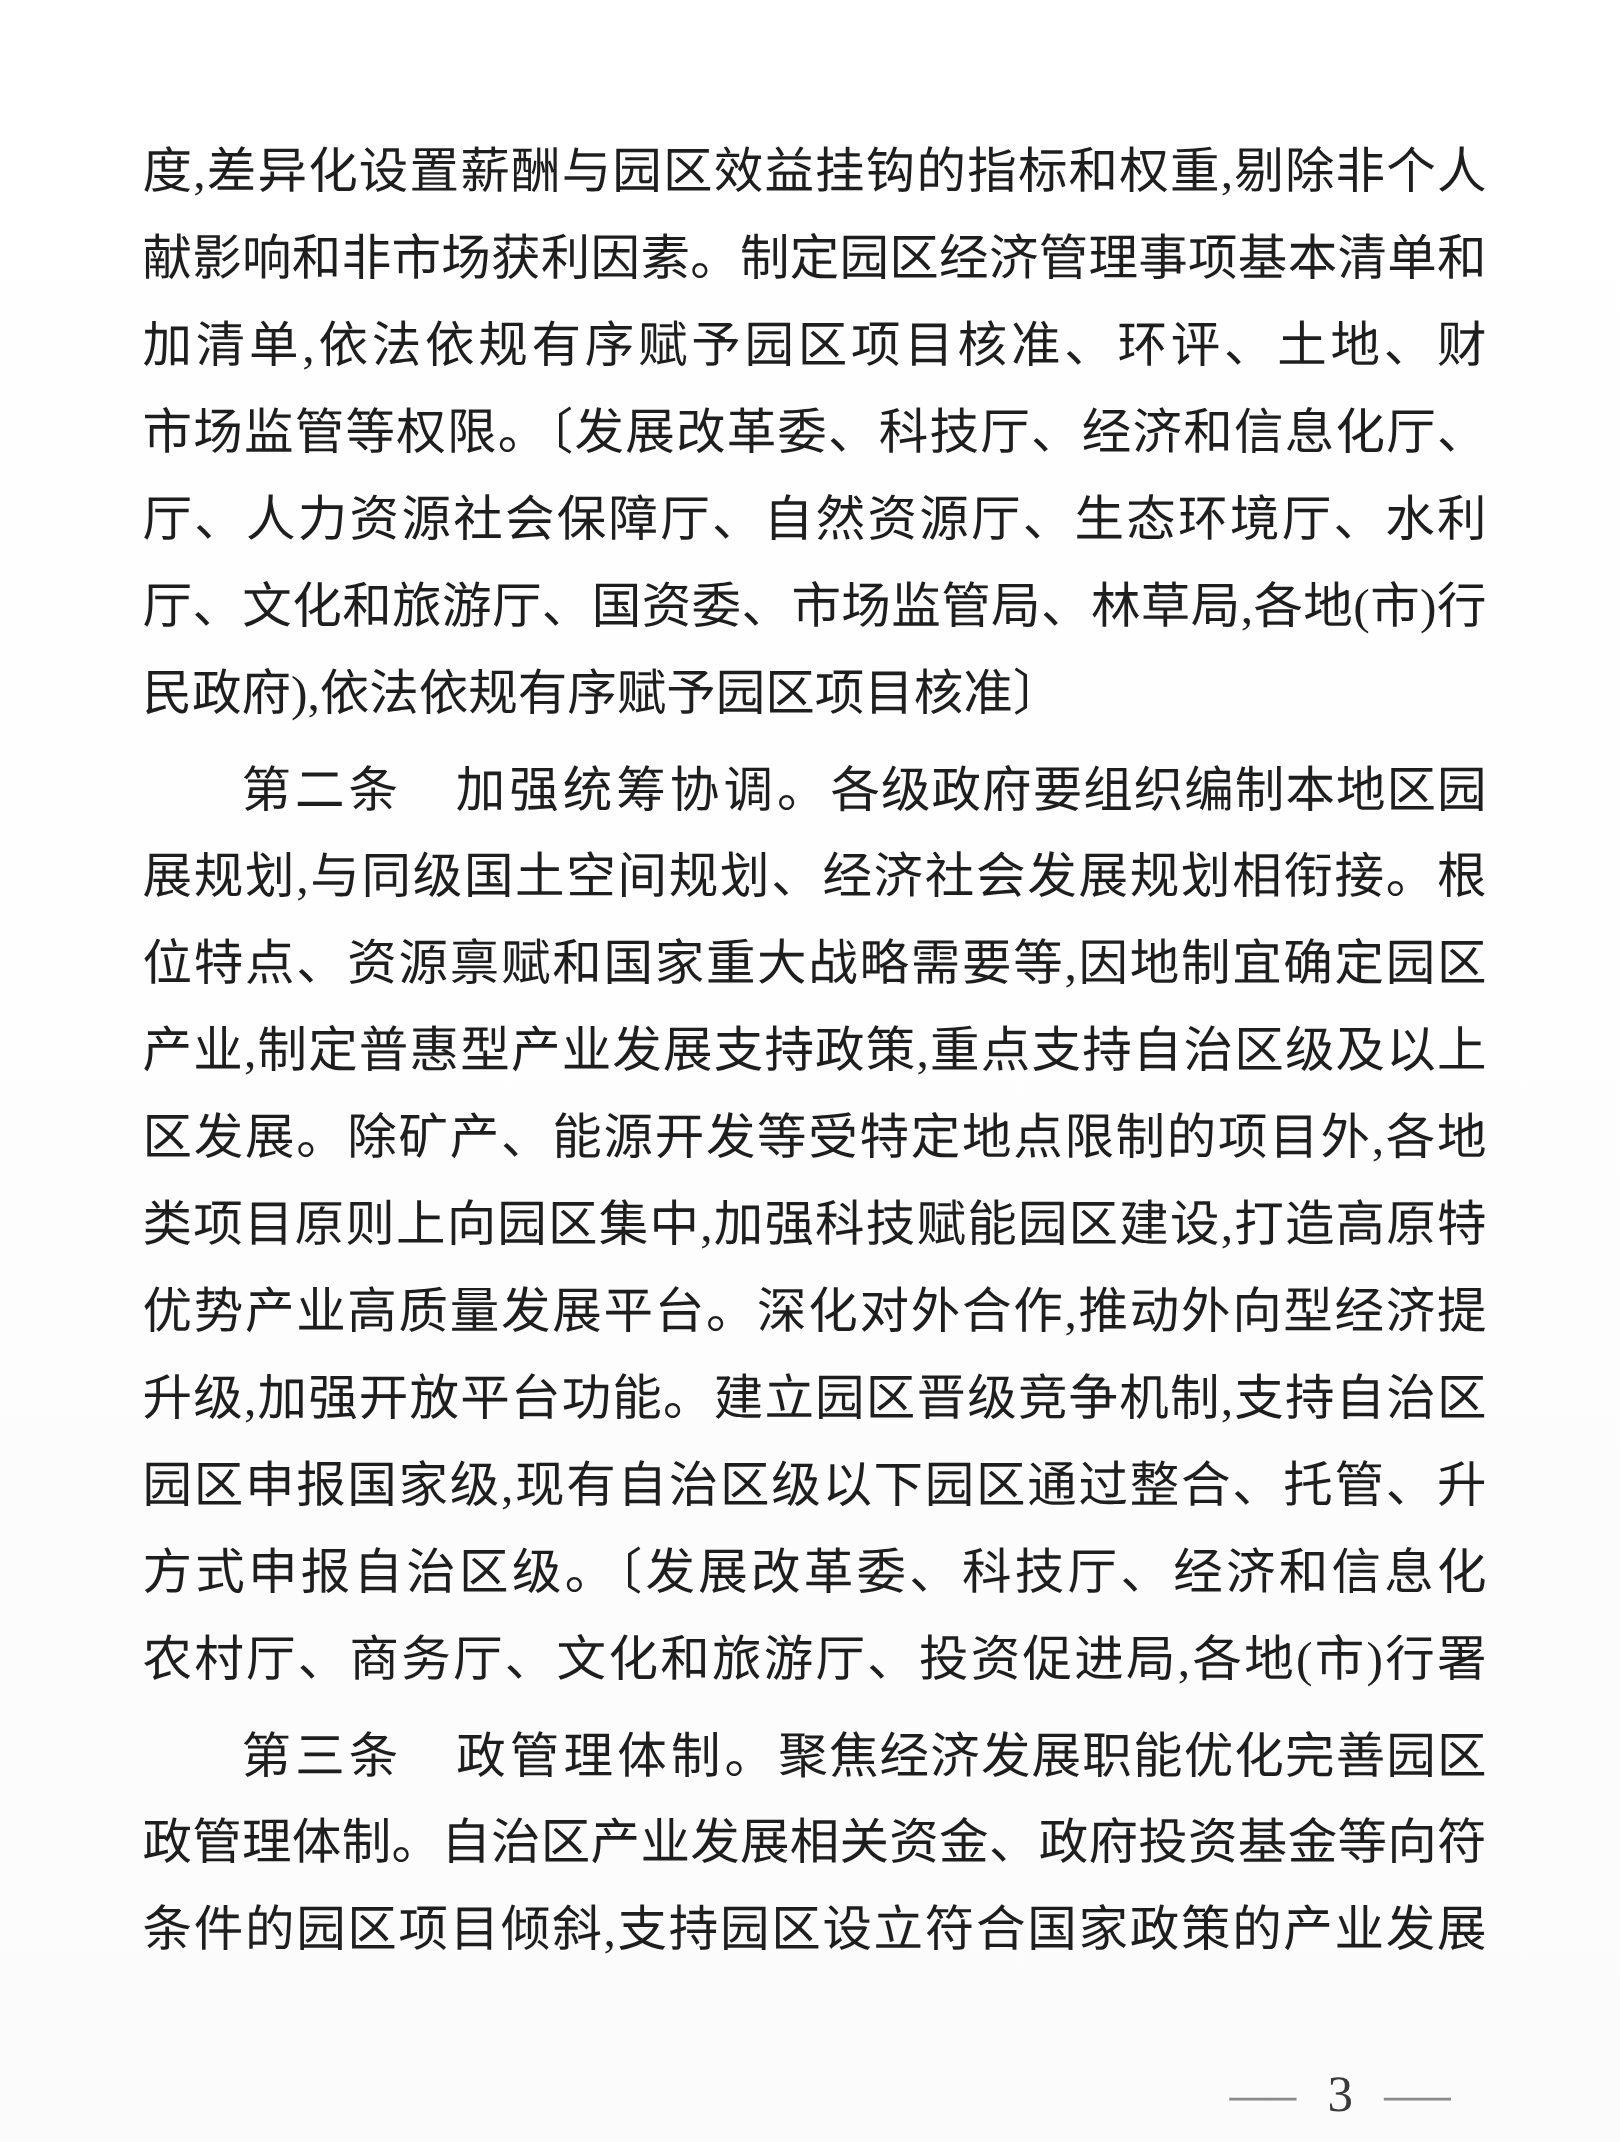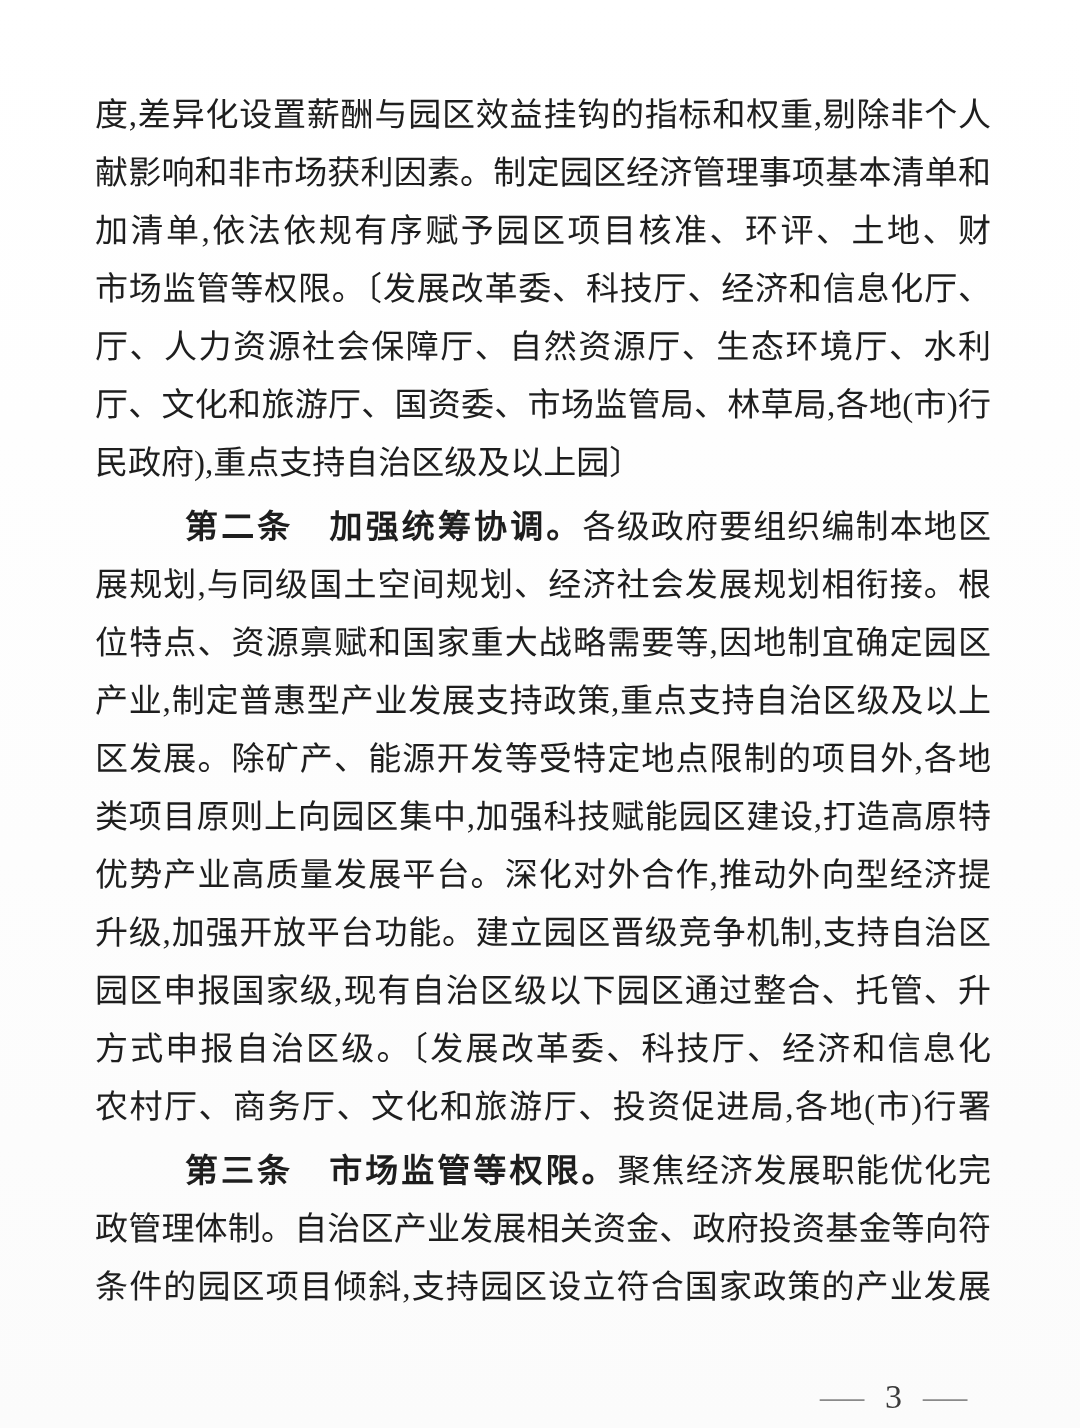--- a/index.html
+++ b/index.html
@@ -37,24 +37,23 @@
     letter-spacing: 0px;
   }
   .line.para-end {
     text-align-last: left;
   }
   .line.para-start {
     text-indent: 66px;
     margin-top: 6px;
   }
   .heading-bold {
-    font-weight: bold;
+    font-weight: normal;
     font-family: "Liberation Sans", "DejaVu Sans", sans-serif;
     letter-spacing: 2px;
-    margin-left: 24px;
   }
   .page-number {
     position: absolute;
     top: 1378px;
     right: 118px;
     display: flex;
     align-items: center;
     gap: 26px;
     font-size: 34px;
     color: #3a3a3a;
@@ -70,36 +69,36 @@
 
 <div class="page">
   <div class="doc">
 
     <div class="line">度,差异化设置薪酬与园区效益挂钩的指标和权重,剔除非个人贡</div>
     <div class="line">献影响和非市场获利因素。制定园区经济管理事项基本清单和附</div>
     <div class="line">加清单,依法依规有序赋予园区项目核准、环评、土地、财政、林草、</div>
     <div class="line">市场监管等权限。〔发展改革委、科技厅、经济和信息化厅、公安</div>
     <div class="line">厅、人力资源社会保障厅、自然资源厅、生态环境厅、水利厅、商务</div>
     <div class="line">厅、文化和旅游厅、国资委、市场监管局、林草局,各地(市)行署(人</div>
-    <div class="line para-end">民政府),重点支持自治区级及以上园〕</div>
+    <div class="line para-end">民政府),依法依规有序赋予园区项目核准〕</div>
 
     <div class="line para-start"><span class="heading-bold">第二条　加强统筹协调。</span><span>各级政府要组织编制本地区园区发</span></div>
 
     <div class="line">展规划,与同级国土空间规划、经济社会发展规划相衔接。根据区</div>
     <div class="line">位特点、资源禀赋和国家重大战略需要等,因地制宜确定园区主导</div>
     <div class="line">产业,制定普惠型产业发展支持政策,重点支持自治区级及以上园</div>
     <div class="line">区发展。除矿产、能源开发等受特定地点限制的项目外,各地产业</div>
     <div class="line">类项目原则上向园区集中,加强科技赋能园区建设,打造高原特色</div>
     <div class="line">优势产业高质量发展平台。深化对外合作,推动外向型经济提质</div>
     <div class="line">升级,加强开放平台功能。建立园区晋级竞争机制,支持自治区级</div>
     <div class="line">园区申报国家级,现有自治区级以下园区通过整合、托管、升级等</div>
     <div class="line">方式申报自治区级。〔发展改革委、科技厅、经济和信息化厅、农业</div>
     <div class="line">农村厅、商务厅、文化和旅游厅、投资促进局,各地(市)行署(人民</div>
 
-    <div class="line para-start"><span class="heading-bold">第三条　市场监管等权限。</span><span>聚焦经济发展职能优化完善园区财</span></div>
+    <div class="line para-start"><span class="heading-bold">第三条　政管理体制。</span><span>聚焦经济发展职能优化完善园区财</span></div>
 
     <div class="line">政管理体制。自治区产业发展相关资金、政府投资基金等向符合</div>
     <div class="line">条件的园区项目倾斜,支持园区设立符合国家政策的产业发展基</div>
 
   </div>
 
   <div class="page-number">
     <span class="dash">—</span>
     <span class="num">3</span>
     <span class="dash">—</span>

